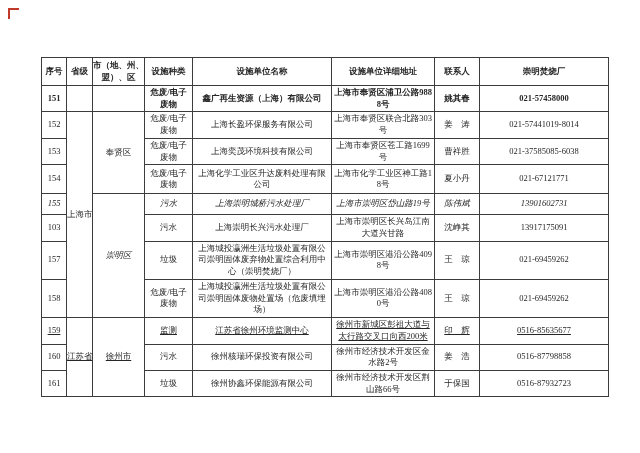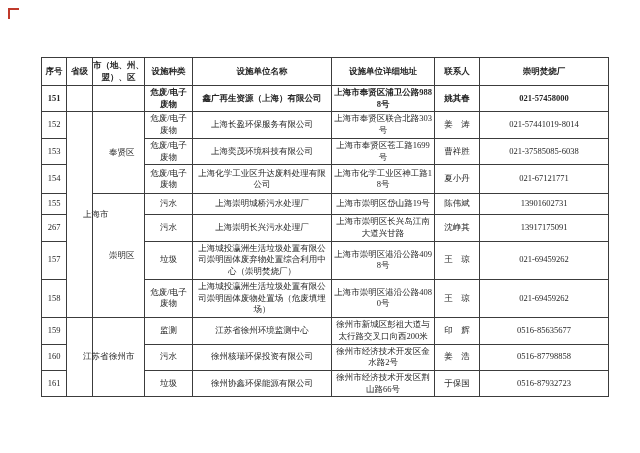--- a/index.html
+++ b/index.html
@@ -19,31 +19,31 @@
     border-collapse:collapse;table-layout:fixed;
   }
   .facilities th,.facilities td{
     border:1px solid #3c3c3c;
     text-align:center;vertical-align:middle;
     font-size:8.5px;line-height:1.38;
     padding:1px 2px;
     word-break:break-all;overflow-wrap:anywhere;
   }
   .facilities th{font-weight:bold;padding:1px 0;}
-  .facilities td.nowrap{white-space:nowrap;padding:1px 16px;}
+  .facilities td.nowrap{white-space:nowrap;padding:1px 0;}
   tr.hdr{height:28px;margin-top:40px;}
   tr.r151{height:25px;font-weight:bold;}
   tr.r152{height:25px;}
   tr.r153{height:25px;}
   tr.r154{height:29px;}
-  tr.r155{height:21px;}
+  tr.r155{height:21px;font-style:italic;}
   tr.r156{height:25px;}
   tr.r157{height:38px;}
   tr.r158{height:38px;}
-  tr.r159{height:26px;}
+  tr.r159{height:26px;text-decoration:underline;}
   tr.r160{height:26px;margin-top:40px;}
   tr.r161{height:26px;}
   .footer{
     position:absolute;left:0;top:391px;width:640px;
     text-align:center;font-size:10px;letter-spacing:1px;color:#333;
   }
 </style>
 </head>
 <body>
 
@@ -119,21 +119,21 @@
       <td>155</td>
       <td class="nowrap" rowspan="4">崇明区</td>
       <td>污水</td>
       <td>上海崇明城桥污水处理厂</td>
       <td>上海市崇明区岱山路19号</td>
       <td>陈伟斌</td>
       <td>13901602731</td>
     </tr>
 
     <tr class="r156">
-      <td>267</td>
+      <td>103</td>
       <td>污水</td>
       <td>上海崇明长兴污水处理厂</td>
       <td>上海市崇明区长兴岛江南大道兴甘路</td>
       <td>沈峥其</td>
       <td>13917175091</td>
     </tr>
 
     <tr class="r157">
       <td>157</td>
       <td>垃圾</td>

